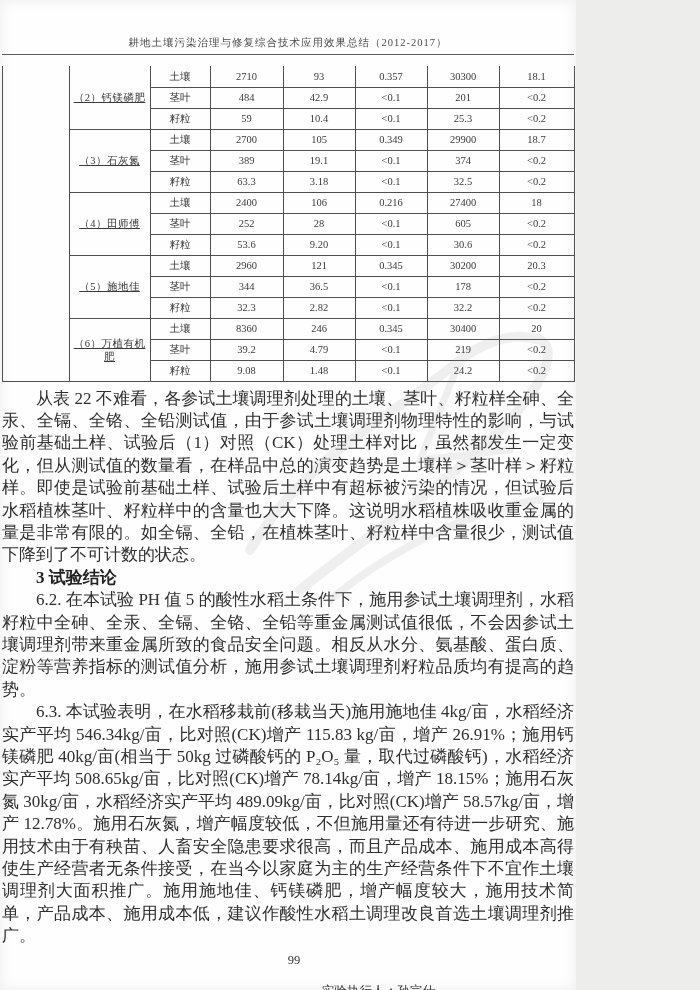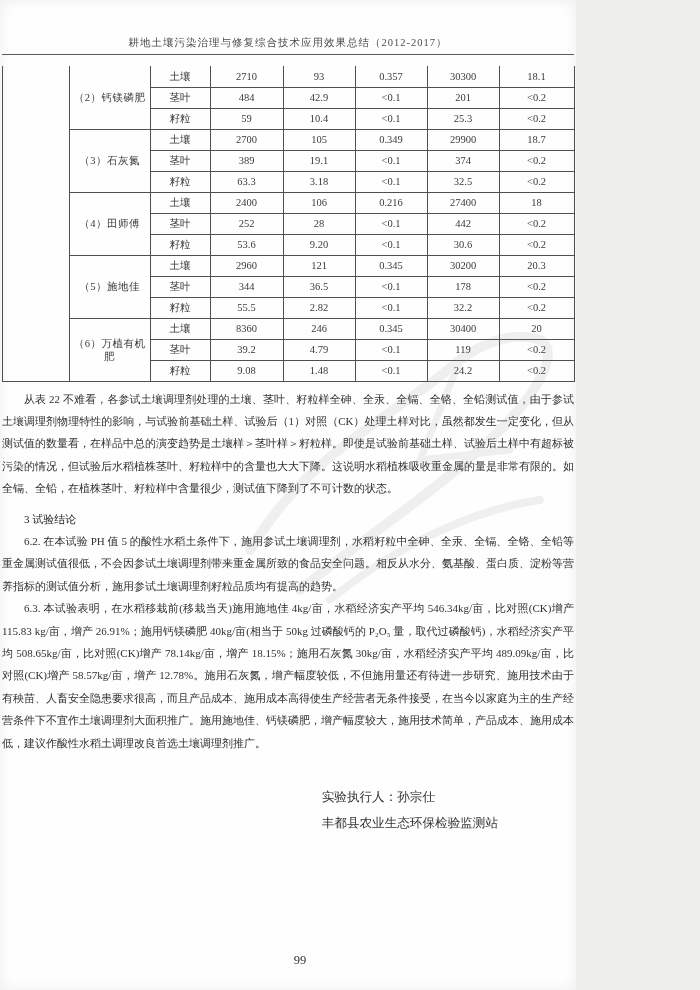--- a/index.html
+++ b/index.html
@@ -40,51 +40,50 @@
   }
   table.meas td {
     border:1px solid #4f4f4f;
     height:21px;
     text-align:center;
     vertical-align:middle;
     padding:0 3px;
     line-height:13px;
   }
   table.meas tr:first-child td { border-top:none; }
-  td.col-treatment { letter-spacing:0.5px; }
+  td.col-treatment { letter-spacing:0.5px;text-decoration:underline; }
 
   
   .bodytext {
     width:572px; margin:6px auto 0 auto;
-    font-size:11px;
+    font-size:17px;
     line-height:22.4px;
     color:#2f2f2f;
     text-align:justify;
   }
   .bodytext p { text-indent:2em; }
   .section-heading {
-    font-weight:normal;
+    font-weight:bold;
     text-indent:2em;
     color:#222;
-    margin-top:8px;
   }
 
   
   .sig-block {
     margin:30px 78px 0 auto;
     width:fit-content;
     font-size:12.6px;
     line-height:26px;
     color:#333;
   }
   .sig-date { padding-left:3em; }
 
   .page-number {
     position:absolute;
-    bottom:22px; left:12px;
+    bottom:22px; left:6px;
     width:100%;
     text-align:center;
     font-size:12.5px;
     color:#333;
   }
 
   
   .watermark {
     position:absolute;
     left:210px; top:300px;
@@ -177,21 +176,21 @@
           <td>106</td>
           <td>0.216</td>
           <td>27400</td>
           <td>18</td>
         </tr>
         <tr>
           <td>茎叶</td>
           <td>252</td>
           <td>28</td>
           <td>&lt;0.1</td>
-          <td>442</td>
+          <td>605</td>
           <td>&lt;0.2</td>
         </tr>
         <tr>
           <td>籽粒</td>
           <td>53.6</td>
           <td>9.20</td>
           <td>&lt;0.1</td>
           <td>30.6</td>
           <td>&lt;0.2</td>
         </tr>
@@ -207,41 +206,41 @@
         <tr>
           <td>茎叶</td>
           <td>344</td>
           <td>36.5</td>
           <td>&lt;0.1</td>
           <td>178</td>
           <td>&lt;0.2</td>
         </tr>
         <tr>
           <td>籽粒</td>
-          <td>55.5</td>
+          <td>32.3</td>
           <td>2.82</td>
           <td>&lt;0.1</td>
           <td>32.2</td>
           <td>&lt;0.2</td>
         </tr>
         <tr>
           <td rowspan="3" class="col-treatment">（6）万植有机肥</td>
           <td>土壤</td>
           <td>8360</td>
           <td>246</td>
           <td>0.345</td>
           <td>30400</td>
           <td>20</td>
         </tr>
         <tr>
           <td>茎叶</td>
           <td>39.2</td>
           <td>4.79</td>
           <td>&lt;0.1</td>
-          <td>119</td>
+          <td>219</td>
           <td>&lt;0.2</td>
         </tr>
         <tr>
           <td>籽粒</td>
           <td>9.08</td>
           <td>1.48</td>
           <td>&lt;0.1</td>
           <td>24.2</td>
           <td>&lt;0.2</td>
         </tr>

